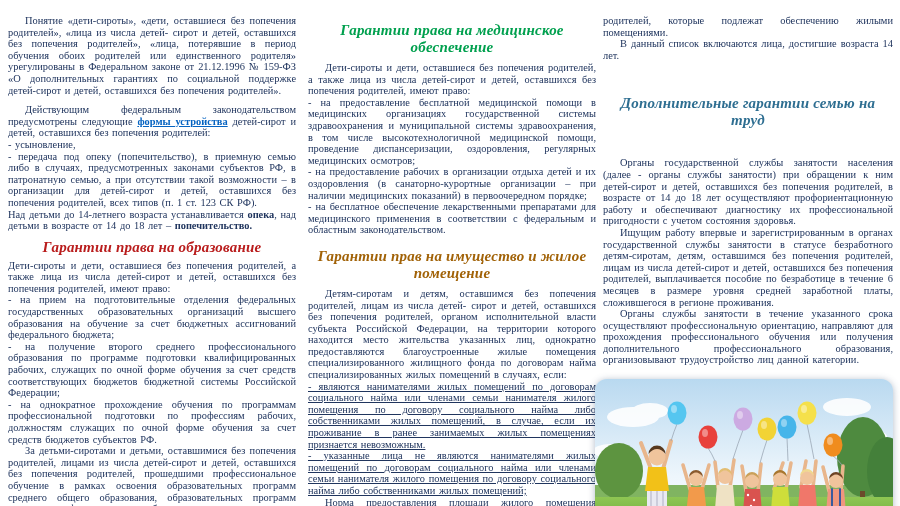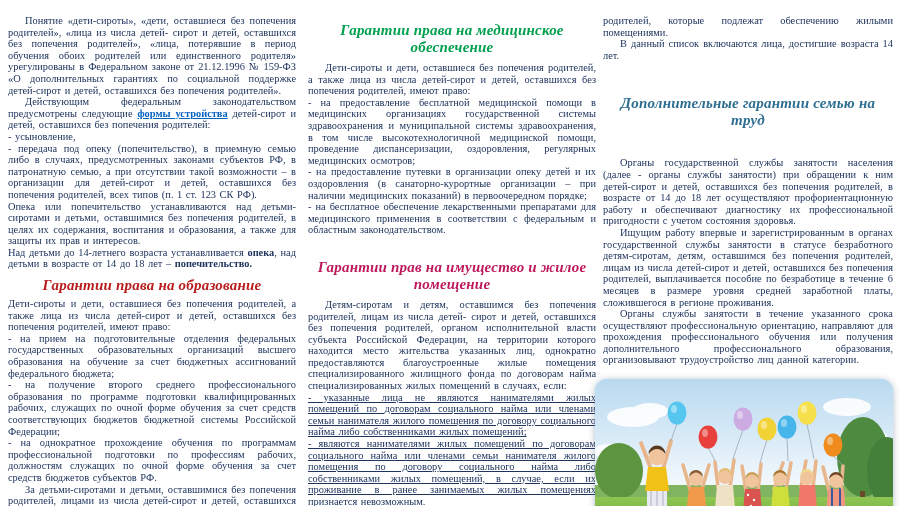--- a/index.html
+++ b/index.html
@@ -46,42 +46,41 @@
     background:#dcebf7;
   }
   figure.photo svg { display:block; width:100%; height:100%; }
 </style>
 </head>
 <body>
 
 <div class="page">
   <div class="col col-left">
       <p class="ind "><span>Понятие «дети-сироты», «дети, оставшиеся без попечения родителей», «лица из числа детей- сирот и детей, оставшихся без попечения родителей», «лица, потерявшие в период обучения обоих родителей или единственного родителя» урегулированы в Федеральном законе от 21.12.1996 № 159-ФЗ «О дополнительных гарантиях по социальной поддержке детей-сирот и детей, оставшихся без попечения родителей».</span></p>
-      <p class="ind " style=""><span>Действующим федеральным законодательством предусмотрены следующие </span><span class="link">формы устройства</span><span> детей-сирот и детей, оставшихся без попечения родителей:</span></p>
+      <p class="ind " style="margin-top: 8px;"><span>Действующим федеральным законодательством предусмотрены следующие </span><span class="link">формы устройства</span><span> детей-сирот и детей, оставшихся без попечения родителей:</span></p>
       <p class=""><span>- усыновление,</span></p>
       <p class=""><span>- передача под опеку (попечительство), в приемную семью либо в случаях, предусмотренных законами субъектов РФ, в патронатную семью, а при отсутствии такой возможности – в организации для детей-сирот и детей, оставшихся без попечения родителей, всех типов (п. 1 ст. 123 СК РФ).</span></p>
-      <p class=""><span>Опека или попечительство устанавливаются над детьми-сиротами и детьми, оставшимися без попечения родителей, в целях их содержания, воспитания и образования, а также для защиты их прав и интересов.</span></p>
       <p class=""><span>Над детьми до 14-летнего возраста устанавливается </span><span class="b">опека</span><span>, над детьми в возрасте от 14 до 18 лет – </span><span class="b">попечительство.</span></p>
       <h3 class="heading" style="color: #b91c1c;">Гарантии права на образование</h3>
       <p class=""><span>Дети-сироты и дети, оставшиеся без попечения родителей, а также лица из числа детей-сирот и детей, оставшихся без попечения родителей, имеют право:</span></p>
       <p class=""><span>- на прием на подготовительные отделения федеральных государственных образовательных организаций высшего образования на обучение за счет бюджетных ассигнований федерального бюджета;</span></p>
       <p class=""><span>- на получение второго среднего профессионального образования по программе подготовки квалифицированных рабочих, служащих по очной форме обучения за счет средств соответствующих бюджетов бюджетной системы Российской Федерации;</span></p>
       <p class=""><span>- на однократное прохождение обучения по программам профессиональной подготовки по профессиям рабочих, должностям служащих по очной форме обучения за счет средств бюджетов субъектов РФ.</span></p>
       <p class="ind "><span>За детьми-сиротами и детьми, оставшимися без попечения родителей, лицами из числа детей-сирот и детей, оставшихся без попечения родителей, прошедшими профессиональное обучение в рамках освоения образовательных программ среднего общего образования, образовательных программ среднего профессионального образования, сохраняется право на однократное прохождение обучения по программам профессиональной подготовки по профессиям рабочих, должностям служащих по очной форме обучения за счет средств бюджетов субъектов РФ.</span></p>
     </div>
   <div class="col col-middle">
       <h3 class="heading" style="color: rgb(0, 160, 78); margin-top: 0px;">Гарантии права на медицинское обеспечение</h3>
       <p class="ind " style="margin-top: 6px;"><span>Дети-сироты и дети, оставшиеся без попечения родителей, а также лица из числа детей-сирот и детей, оставшихся без попечения родителей, имеют право:</span></p>
       <p class=""><span>- на предоставление бесплатной медицинской помощи в медицинских организациях государственной системы здравоохранения и муниципальной системы здравоохранения, в том числе высокотехнологичной медицинской помощи, проведение диспансеризации, оздоровления, регулярных медицинских осмотров;</span></p>
-      <p class=""><span>- на предоставление путевки в организации опеку детей и их оздоровления (в санаторно-курортные организации – при наличии медицинских показаний) в первоочередном порядке;</span></p>
+      <p class=""><span>- на предоставление рабочих в организации отдыха детей и их оздоровления (в санаторно-курортные организации – при наличии медицинских показаний) в первоочередном порядке;</span></p>
       <p class=""><span>- на бесплатное обеспечение лекарственными препаратами для медицинского применения в соответствии с федеральным и областным законодательством.</span></p>
-      <h3 class="heading" style="color: #be185d; margin-top: 23px;">Гарантии прав на имущество и жилое помещение</h3>
+      <h3 class="heading" style="color: #a16207; margin-top: 12px;">Гарантии прав на имущество и жилое помещение</h3>
       <p class="ind " style="margin-top: 6px;"><span>Детям-сиротам и детям, оставшимся без попечения родителей, лицам из числа детей- сирот и детей, оставшихся без попечения родителей, органом исполнительной власти субъекта Российской Федерации, на территории которого находится место жительства указанных лиц, однократно предоставляются благоустроенные жилые помещения специализированного жилищного фонда по договорам найма специализированных жилых помещений в случаях, если:</span></p>
+      <p class="u"><span>- являются нанимателями жилых помещений по договорам социального найма или членами семьи нанимателя жилого помещения по договору социального найма либо собственниками жилых помещений, в случае, если их проживание в ранее занимаемых жилых помещениях признается невозможным.</span></p>
       <p class="u"><span>- указанные лица  не являются нанимателями жилых помещений по договорам социального найма или членами семьи нанимателя жилого помещения по договору социального найма либо собственниками жилых помещений;</span></p>
-      <p class="u"><span>- являются нанимателями жилых помещений по договорам социального найма или членами семьи нанимателя жилого помещения по договору социального найма либо собственниками жилых помещений, в случае, если их проживание в ранее занимаемых жилых помещениях признается невозможным.</span></p>
       <p class="ind "><span>Норма предоставления площади жилого помещения указанным категориям граждан составляет 33 кв.м независимо от состава семьи.</span></p>
     </div>
   <div class="col col-right">
     <div>
         <p class=""><span>родителей, которые подлежат обеспечению жилыми помещениями.</span></p>
         <p class="ind "><span>В данный список включаются лица, достигшие возраста 14 лет.</span></p>
         <h3 class="heading" style="color: rgb(46, 110, 145); margin-top: 34px;">Дополнительные гарантии семью на труд</h3>
         <p class="ind " style="margin-top: 28px;"><span>Органы государственной службы занятости населения (далее - органы службы занятости) при обращении к ним детей-сирот и детей, оставшихся без попечения родителей, в возрасте от 14 до 18 лет осуществляют профориентационную работу и обеспечивают диагностику их профессиональной пригодности с учетом состояния здоровья.</span></p>
         <p class="ind "><span>Ищущим работу впервые и зарегистрированным в органах государственной службы занятости в статусе безработного детям-сиротам, детям, оставшимся без попечения родителей, лицам из числа детей-сирот и детей, оставшихся без попечения родителей, выплачивается пособие по безработице в течение 6 месяцев в размере уровня средней заработной платы, сложившегося в регионе проживания.</span></p>
         <p class="ind "><span>Органы службы занятости в течение указанного срока осуществляют профессиональную ориентацию, направляют для прохождения профессионального обучения или получения дополнительного профессионального образования, организовывают трудоустройство лиц данной категории.</span></p>

